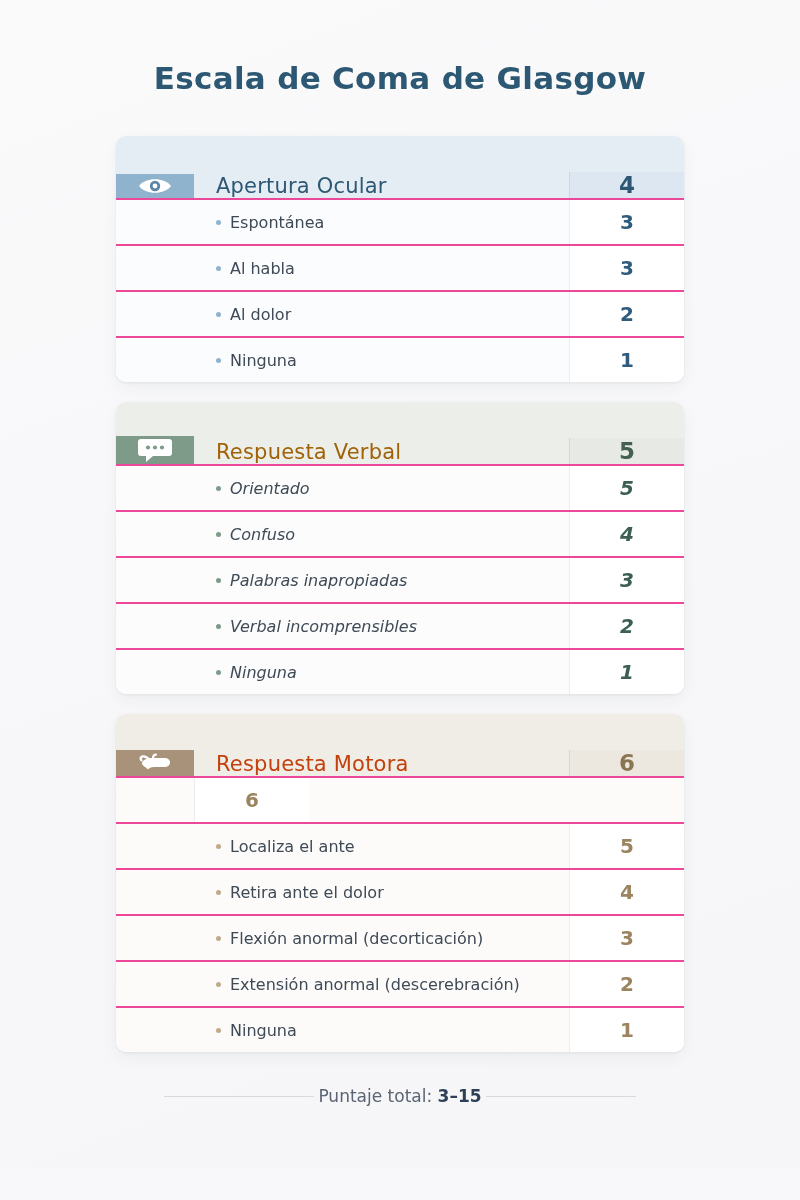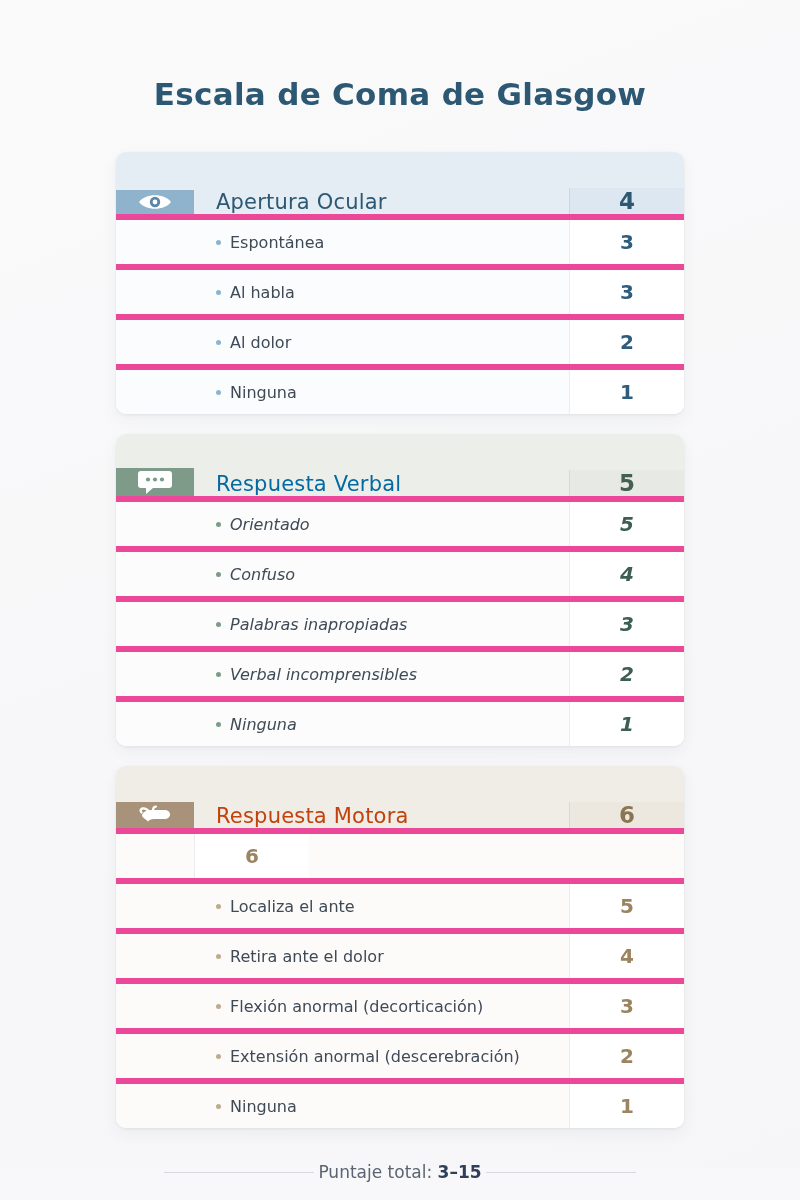--- a/index.html
+++ b/index.html
@@ -14,21 +14,21 @@
     color: #2e4057;
     overflow: hidden;
   }
 
   .page {
     width: 800px;
     height: 1168px;
     position: relative;
     background: linear-gradient(160deg, #fafafb 0%, #f7f7f9 60%, #f6f6f8 100%);
     box-sizing: border-box;
-    padding: 16px;
+    padding: 0;
   }
 
   .title {
     text-align: center;
     font-size: 31px;
     font-weight: bold;
     color: #2d5873;
     letter-spacing: 0.3px;
     padding-top: 60px;
     padding-bottom: 0;
@@ -83,21 +83,21 @@
     justify-content: center;
     font-size: 23px;
     font-weight: bold;
     border-left: 1px solid rgba(0,0,0,0.07);
   }
 
   .row {
     display: flex;
     align-items: stretch;
     height: 44px;
-    border-top: 6px solid #ec4899;
+    border-top: 2px solid #ec4899;
     text-align: center;
   }
 
   .row:first-child {
     border-top: none;
   }
 
   .row-spacer {
     width: 78px;
     min-width: 78px;
@@ -138,21 +138,21 @@
   .sec-eye .header-title { color: #2d5873; }
   .sec-eye .header-score { color: #2d5873; background: #dde7f1; }
   .sec-eye .row-score { color: #2f5c7c; }
   .sec-eye .bullet { background: #8fb3cc; }
   .sec-eye .row { background: #fbfcfe; }
   .sec-eye .row-score { background: #ffffff; }
 
   
   .sec-verbal .card-header { background: #eceeea; }
   .sec-verbal .icon-box { background: #7e9b8a; }
-  .sec-verbal .header-title { color: #0369a1; }
+  .sec-verbal .header-title { color: #a16207; }
   .sec-verbal .header-score { color: #44604f; background: #e6e9e4; }
   .sec-verbal .row-score { color: #3c5f51; }
   .sec-verbal .bullet { background: #7e9b8a; }
   .sec-verbal .row { background: #fbfcfb; font-style: italic; }
   .sec-verbal .row-score { background: #ffffff; }
 
   
   .sec-motor .card-header { background: #f0ece6; }
   .sec-motor .icon-box { background: #a8937a; }
   .sec-motor .header-title { color: #c2410c; }

